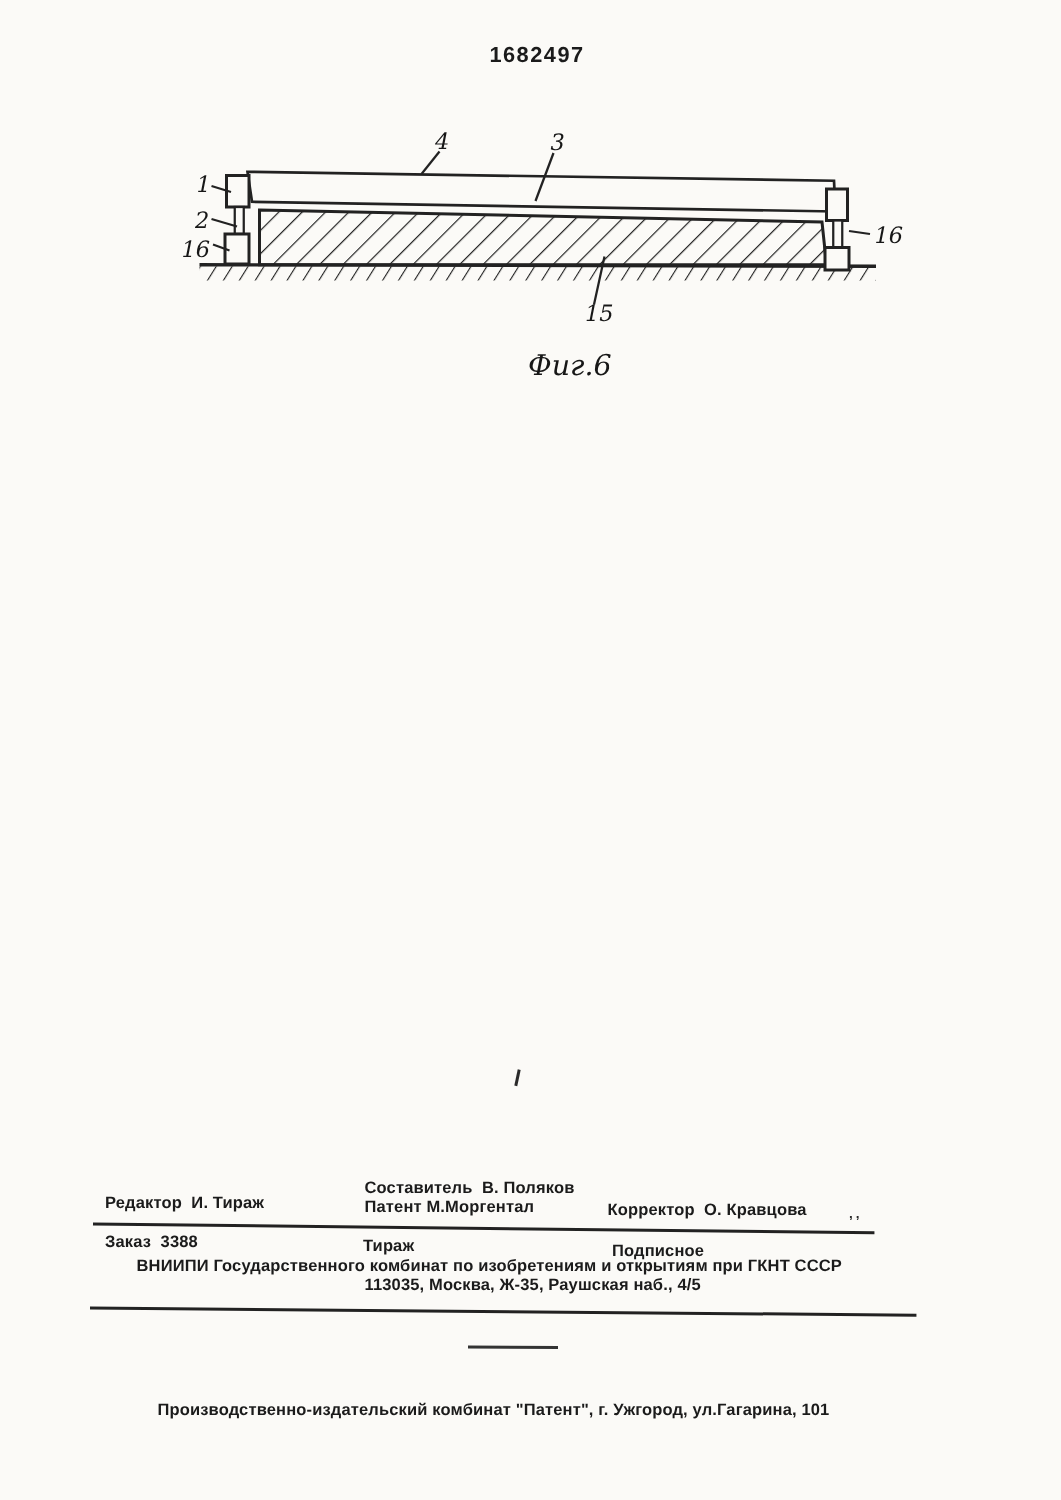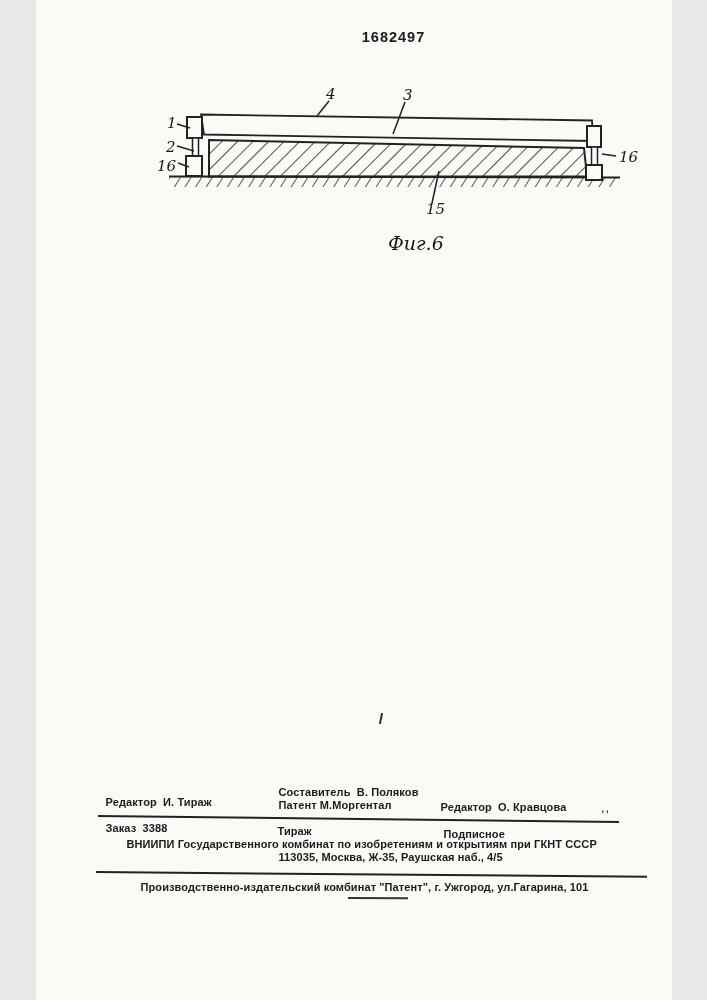--- a/index.html
+++ b/index.html
@@ -1,17 +1,17 @@
 <!DOCTYPE html>
 <html><head>
 <meta charset="utf-8">
 <style>
   html,body{margin:0;padding:0;background:#e8e8e6;}
   .page{
-    position:relative;width:636px;height:1000px;margin:0 auto;
+    position:relative;width:707px;height:1000px;margin:0 auto;
     background:#fbfaf7;overflow:hidden;
     font-family:"Liberation Sans", sans-serif;color:#1b1b1b;
   }
   .abs{position:absolute;white-space:pre;}
   .patent-no{font-size:14.5px;font-weight:700;letter-spacing:1px;text-align:center;width:84px;}
   .imp{font-size:11px;font-weight:700;letter-spacing:0.1px;}
   .imp-sm{font-size:9px;font-weight:700;letter-spacing:2px;color:#2a2a2a;}
   .rule{border-top:2px solid #222;transform-origin:left top;}
   .underline-mark{border-top:2px solid #333;transform-origin:left top;}
   .stray{background:#2a2a2a;transform-origin:center;}
@@ -71,30 +71,30 @@
 
     <text class="fig-caption" x="352" y="250">Фиг.6</text>
   </svg>
 
   <div class="abs stray" style="left:344px;top:713px;width:2px;height:11px;transform:rotate(12deg);"></div>
 
   <div>
     <div class="abs imp" style="left:243px;top:786px;">Составитель  В. Поляков</div>
     <div class="abs imp" style="left:70px;top:796px;">Редактор  И. Тираж</div>
     <div class="abs imp" style="left:243px;top:799px;">Патент М.Моргентал</div>
-    <div class="abs imp" style="left:405px;top:801px;">Редактор  О. Кравцова</div>
+    <div class="abs imp" style="left:405px;top:801px;">Корректор  О. Кравцова</div>
     <div class="abs imp-sm" style="left:566px;top:804px;">,,</div>
 
     <div class="abs rule" style="left:62px;top:815px;width:521px;transform:rotate(0.65deg);"></div>
 
     <div class="abs imp" style="left:70px;top:822px;">Заказ  3388</div>
     <div class="abs imp" style="left:242px;top:825px;">Тираж</div>
     <div class="abs imp" style="left:408px;top:828px;text-align:center;">Подписное</div>
     <div class="abs imp" style="left:91px;top:838px;">ВНИИПИ Государственного комбинат по изобретениям и открытиям при ГКНТ СССР</div>
     <div class="abs imp" style="left:207px;top:851px;margin-left:36px;">113035, Москва, Ж-35, Раушская наб., 4/5</div>
 
     <div class="abs rule" style="left:60px;top:871px;width:551px;transform:rotate(0.5deg);"></div>
 
-    <div class="abs imp" style="left:105px;top:881px;">Производственно-издательский комбинат "Патент", г. Ужгород, ул.Гагарина, 101</div>
+    <div class="abs imp" style="left:105px;top:934px;">Производственно-издательский комбинат "Патент", г. Ужгород, ул.Гагарина, 101</div>
     <div class="abs underline-mark" style="left:312px;top:897px;width:60px;transform:rotate(0.3deg);"></div>
   </div>
 
 </div>
 
 </body></html>

